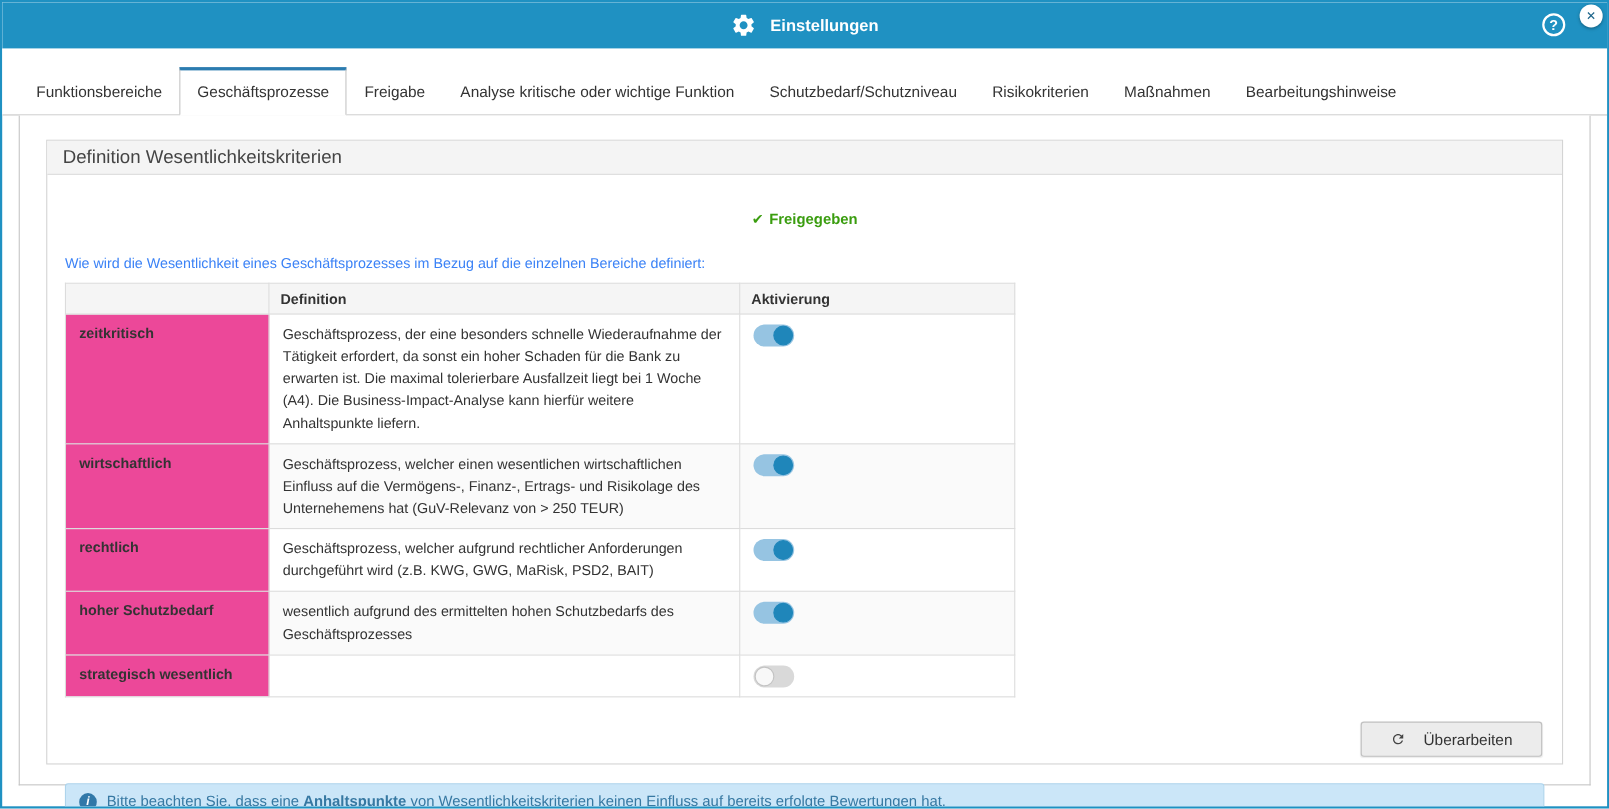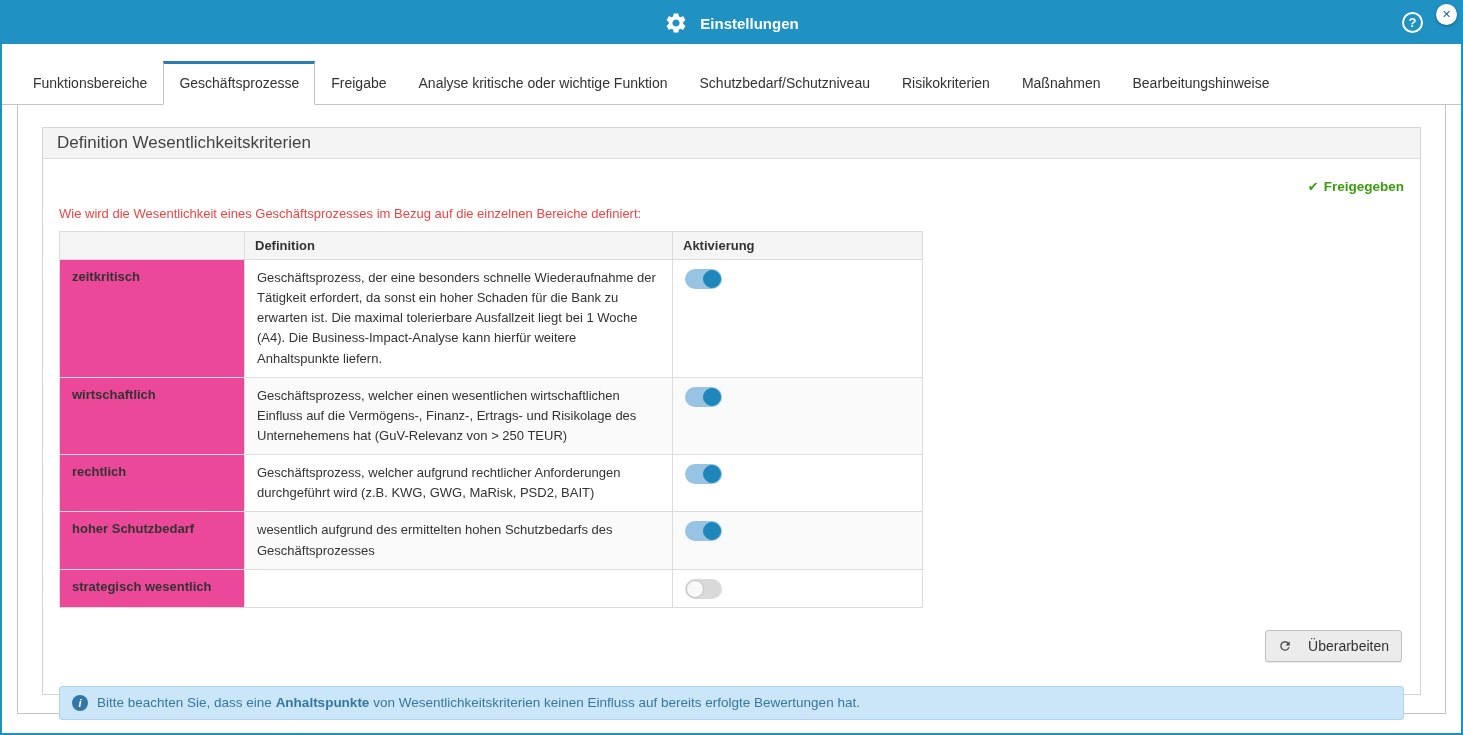--- a/index.html
+++ b/index.html
@@ -48,25 +48,25 @@
     margin:0 15px; height:609px; border:1px solid #c5c5c5; border-top:none;
     padding:22px 24px; background:#fff;
   }
   .panel { border:1px solid #d4d4d4; height:568px; background:#fff; }
   .panel-header {
     background:#f4f4f4; border-bottom:1px solid #ddd; padding:5px 14px;
     font-size:17px; color:#444;
   }
   .panel-body { padding:12px 16px; }
   .status-line {
-    text-align:right; font-size:13.5px; font-weight:bold; color:#3a9d0f;
-    margin-top:8px;
+    text-align:center; font-size:13.5px; font-weight:bold; color:#3a9d0f;
+    margin-top:21px;
   }
   .status-line .check { margin-right:5px; font-size:13px; }
-  .intro { font-size:13px; color:#ef4444; margin-top:12px; }
+  .intro { font-size:13px; color:#3b82f6; margin-top:24px; }
   
   table.crit { border-collapse:collapse; table-layout:fixed; width:863px; margin-top:10px; font-size:13px; }
   table.crit th, table.crit td { border:1px solid #dcdcdc; vertical-align:top; text-align:left; }
   table.crit th { background:#f5f5f5; padding:6px 10px; font-size:13px; color:#333; }
   col.c-label { width:185px; } col.c-def { width:428px; } col.c-act { width:250px; }
   td.lbl { background:#ec4899; font-weight:bold; padding:9px 12px; }
   td.def { padding:8px 12px; line-height:1.55; color:#333; background:#fff; }
   td.act { padding:8px 12px; background:#fff; }
   tbody tr:nth-child(even) td.def, tbody tr:nth-child(even) td.act { background:#fafafa; }
   
@@ -79,21 +79,21 @@
     background:#f8f8f8; border:1px solid #c3c3c3;
   }
   .toggle.on { background:#96c4e2; }
   .toggle.on .knob { left:auto; right:1px; background:#1f86ba; border-color:#1f86ba; }
   
   .btn-row { display:flex; justify-content:flex-end; margin-top:22px; padding-right:2px; }
   .rework-btn {
     display:inline-flex; align-items:center; gap:16px; cursor:pointer;
     font-family:inherit; font-size:14px; color:#333;
     background:#ececec; border:1px solid #c0c0c0; border-radius:3px;
-    padding:7px 12px; box-shadow:0 1px 1px rgba(0,0,0,.08);
+    padding:7px 26px; box-shadow:0 1px 1px rgba(0,0,0,.08);
   }
   .info-bar {
     margin-top:24px; background:#cbe6f8; border:1px solid #aed4ec; border-radius:3px;
     padding:8px 12px; font-size:13.5px; color:#3678a2;
     display:flex; align-items:center; gap:9px;
   }
   .info-icon {
     flex:0 0 auto; width:16px; height:16px; border-radius:50%; background:#3178a8;
     color:#fff; font-size:11px; font-weight:bold; font-style:italic;
     display:flex; align-items:center; justify-content:center;

